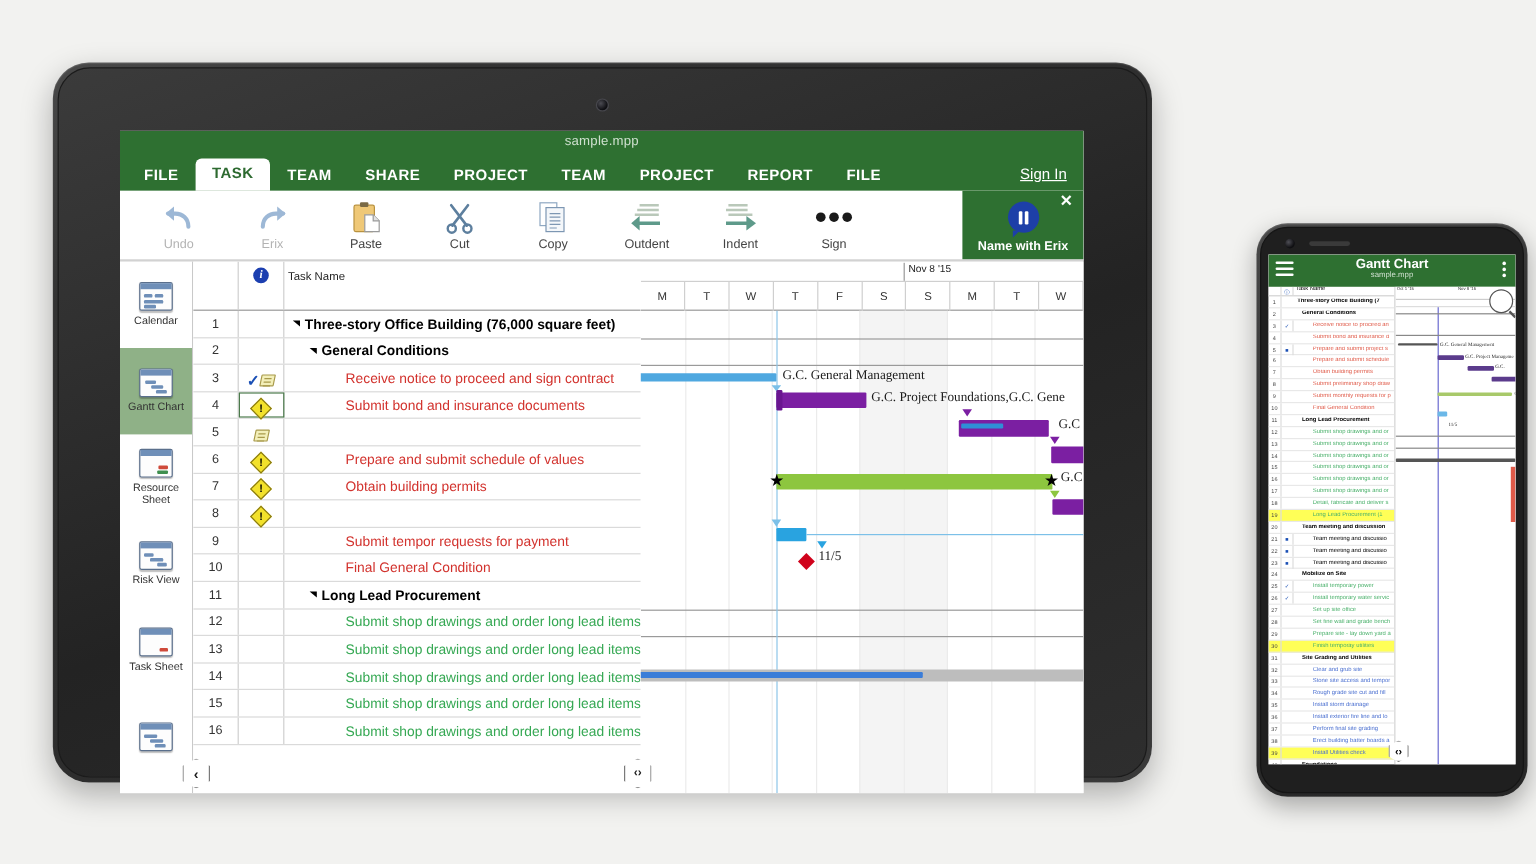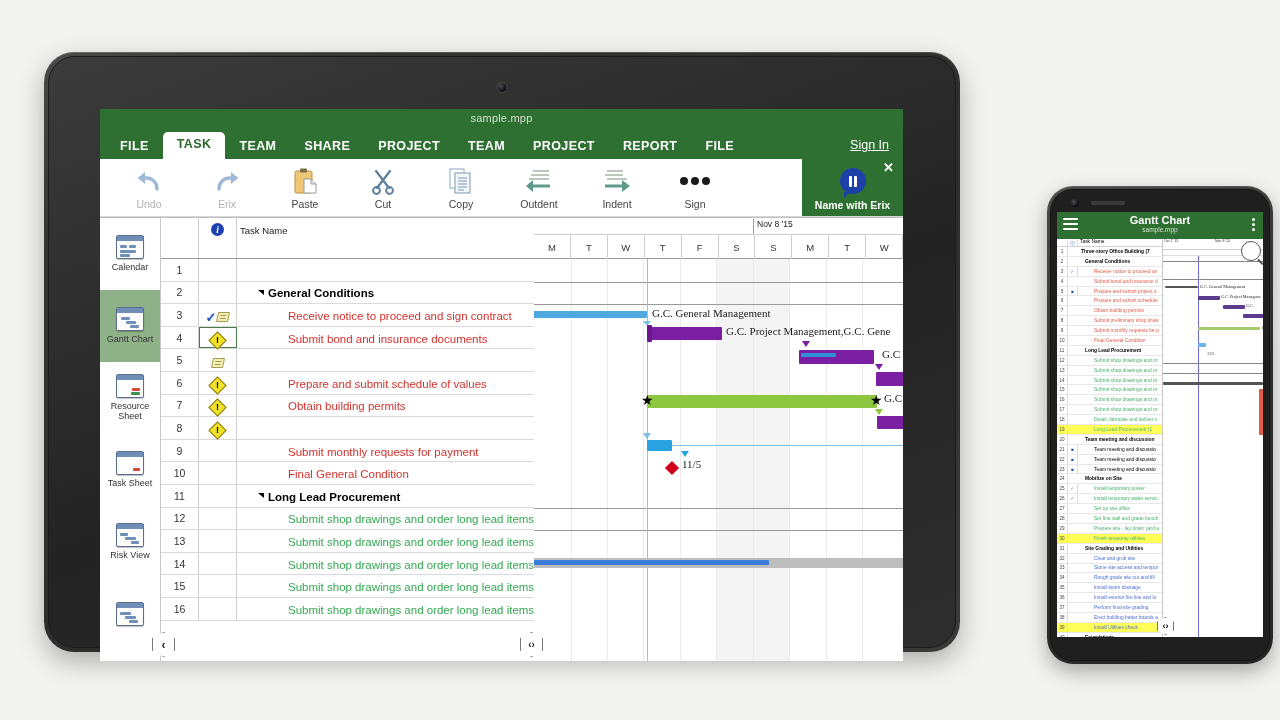--- a/index.html
+++ b/index.html
@@ -464,35 +464,35 @@
           <div class="side-item">
             <span class="side-ico">
               <span class="b" style="left:3px;top:9px;width:14px"></span>
               <span class="b" style="left:3px;top:13px;width:10px"></span>
               <span class="b" style="left:15px;top:13px;width:8px;background:#cf4a3a"></span>
               <span class="b" style="left:14px;top:17px;width:9px;background:#3f8f4f"></span>
             </span>
             <span class="side-lbl">Resource Sheet</span>
           </div>
           <div class="side-item">
+            <span class="side-ico si-g">
+              <span class="b" style="left:3px;top:9px;width:8px"></span>
+              <span class="b" style="left:8px;top:13px;width:11px"></span>
+              <span class="b" style="left:14px;top:17px;width:8px"></span>
+            </span>
+            <span class="side-lbl">Risk View</span>
+          </div>
+          <div class="side-item">
             <span class="side-ico">
               <span class="b" style="left:3px;top:9px;width:16px"></span>
               <span class="b" style="left:3px;top:13px;width:16px"></span>
               <span class="b" style="left:3px;top:17px;width:10px"></span>
               <span class="b" style="left:16px;top:16px;width:7px;background:#cf4a3a"></span>
             </span>
             <span class="side-lbl">Task Sheet</span>
-          </div>
-          <div class="side-item">
-            <span class="side-ico si-g">
-              <span class="b" style="left:3px;top:9px;width:8px"></span>
-              <span class="b" style="left:8px;top:13px;width:11px"></span>
-              <span class="b" style="left:14px;top:17px;width:8px"></span>
-            </span>
-            <span class="side-lbl">Risk View</span>
           </div>
           <div class="side-item">
             <span class="side-ico si-g">
               <span class="b" style="left:3px;top:9px;width:11px"></span>
               <span class="b" style="left:8px;top:13px;width:11px"></span>
               <span class="b" style="left:12px;top:17px;width:9px"></span>
             </span>
           </div>
         </div>
 
@@ -504,20 +504,24 @@
             </div>
             <div class="col-name">
               <span class="hdr">Task Name</span>
             </div>
           </div>
 
           <div id="grid-rows">
               <div class="row">
                 <div class="col-id">1</div>
                 <div class="col-ind"></div>
+                <div class="col-name">
+                  <span class="tri" style="margin-left: 4px;"></span>
+                  <span class="tname " style="font-weight: bold;">Three-story Office Building (76,000 square feet)</span>
+                </div>
               </div>
               <div class="row">
                 <div class="col-id">2</div>
                 <div class="col-ind"></div>
                 <div class="col-name">
                   <span class="tri" style="margin-left: 18px;"></span>
                   <span class="tname " style="font-weight: bold;">General Conditions</span>
                 </div>
               </div>
               <div class="row">
@@ -574,21 +578,21 @@
                 <div class="col-ind">
                   <span class="ic-warn">
                     <span>!</span>
                   </span>
                 </div>
               </div>
               <div class="row">
                 <div class="col-id">9</div>
                 <div class="col-ind"></div>
                 <div class="col-name">
-                  <span class="tname lvl2 c-red">Submit monthly requests for payment</span>
+                  <span class="tname lvl2 c-red">Submit tempor requests for payment</span>
                 </div>
               </div>
               <div class="row">
                 <div class="col-id">10</div>
                 <div class="col-ind"></div>
                 <div class="col-name">
                   <span class="tname lvl2 c-red">Final General Condition</span>
                 </div>
               </div>
               <div class="row">
@@ -677,21 +681,21 @@
             <div class="gt-rowline strong" style="top:271.2px"></div>
 
             <div class="gt-today" style="left:113px"></div>
 
             <div class="bar" style="left:-80px;top:52px;width:193px;height:7px;background:#4fa8e0"></div>
             <div class="bar-lbl" style="left:118px;top:48px">G.C. General Management</div>
             <div class="arr-dn" style="left:109px;top:62px;border-top:5px solid #7cc0e8"></div>
 
             <div class="bar" style="left:113px;top:68px;width:75px;height:13px;background:#7b1fa2"></div>
             <div class="bar" style="left:113px;top:66px;width:5px;height:17px;background:#6a1690"></div>
-            <div class="bar-lbl" style="left:192px;top:66px">G.C. Project Management,G.C. Gene</div>
+            <div class="bar-lbl" style="left:192px;top:66px">G.C. Project Foundations,G.C. Gene</div>
             <div class="arr-dn" style="left:268px;top:82px;border-top:6px solid #7b1fa2"></div>
 
             <div class="bar" style="left:265px;top:91px;width:75px;height:14px;background:#7b1fa2"></div>
             <div class="bar" style="left:267px;top:94px;width:35px;height:4px;background:#2f8fd6"></div>
             <div class="bar-lbl" style="left:348px;top:89px">G.C</div>
             <div class="arr-dn" style="left:341px;top:105px;border-top:6px solid #7b1fa2"></div>
 
             <div class="bar" style="left:342px;top:113px;width:60px;height:14px;background:#7b1fa2"></div>
 
             <div class="bar" style="left:113px;top:136px;width:230px;height:13px;background:#8dc63f"></div>

